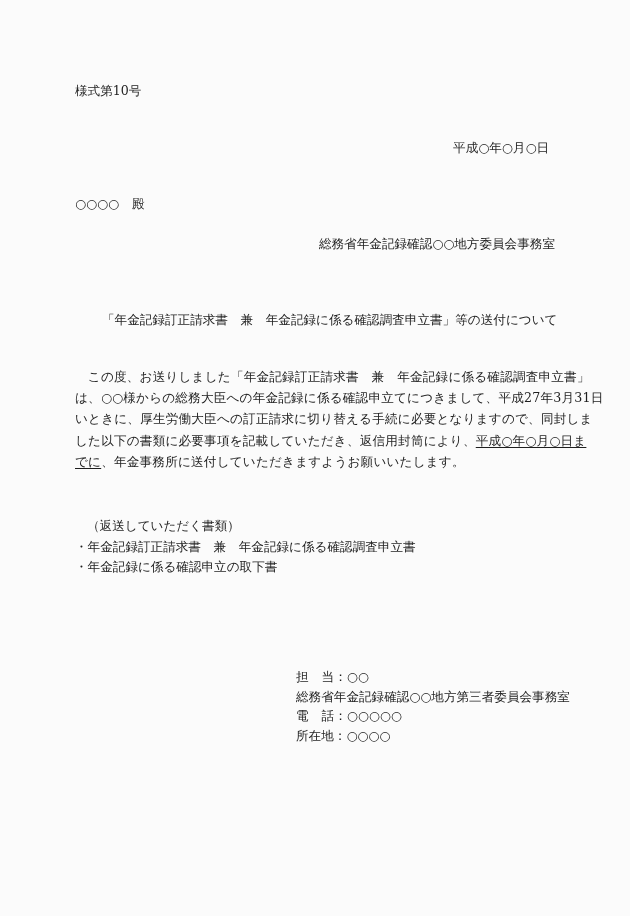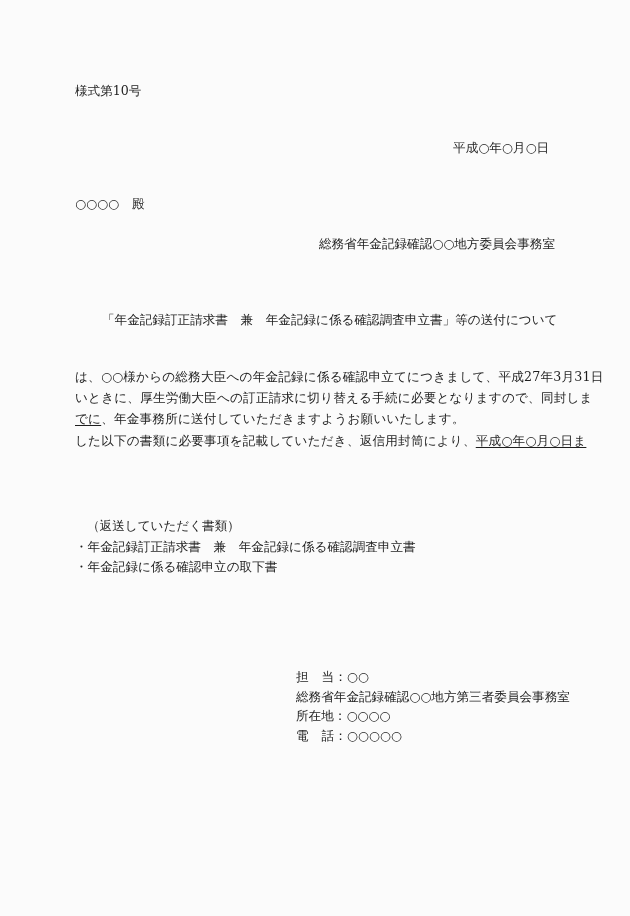--- a/index.html
+++ b/index.html
@@ -61,30 +61,31 @@
 
 <div class="abs" id="recipient">
   <span>○○○○</span><span class="hon">殿</span>
 </div>
 
 <div class="abs" id="sender-top">総務省年金記録確認○○地方委員会事務室</div>
 
 <div class="abs" id="subject">「年金記録訂正請求書　兼　年金記録に係る確認調査申立書」等の送付について</div>
 
 <div id="body-para">
+  <span class="line justify">　この度、お送りしました「年金記録訂正請求書　兼　年金記録に係る確認調査申立書」</span>
   <span class="line justify">は、○○様からの総務大臣への年金記録に係る確認申立てにつきまして、平成27年3月31日</span>
   <span class="line justify">いときに、厚生労働大臣への訂正請求に切り替える手続に必要となりますので、同封しま</span>
+  <span class="line justify"><span>した以下の書類に必要事項を記載していただき、返信用封筒により、</span><span class="u">平成○年○月○日ま</span></span>
   <span class="line"><span class="u">でに</span><span>、年金事務所に送付していただきますようお願いいたします。</span></span>
-  <span class="line justify"><span>した以下の書類に必要事項を記載していただき、返信用封筒により、</span><span class="u">平成○年○月○日ま</span></span>
 </div>
 
 <div id="returned-docs">
   <span class="item">（返送していただく書類）</span>
   <span class="item bullet-item">・年金記録訂正請求書　兼　年金記録に係る確認調査申立書</span>
   <span class="item bullet-item">・年金記録に係る確認申立の取下書</span>
 </div>
 
 <div id="signature">
   <span class="row"><span class="lbl lbl-spaced">担当</span><span>：○○</span></span>
   <span class="row">総務省年金記録確認○○地方第三者委員会事務室</span>
+  <span class="row"><span class="lbl lbl-spaced">電話</span><span>：○○○○○</span></span>
   <span class="row"><span class="lbl">所在地</span><span>：○○○○</span></span>
-  <span class="row"><span class="lbl lbl-spaced">電話</span><span>：○○○○○</span></span>
 </div>
 
 </body></html>

